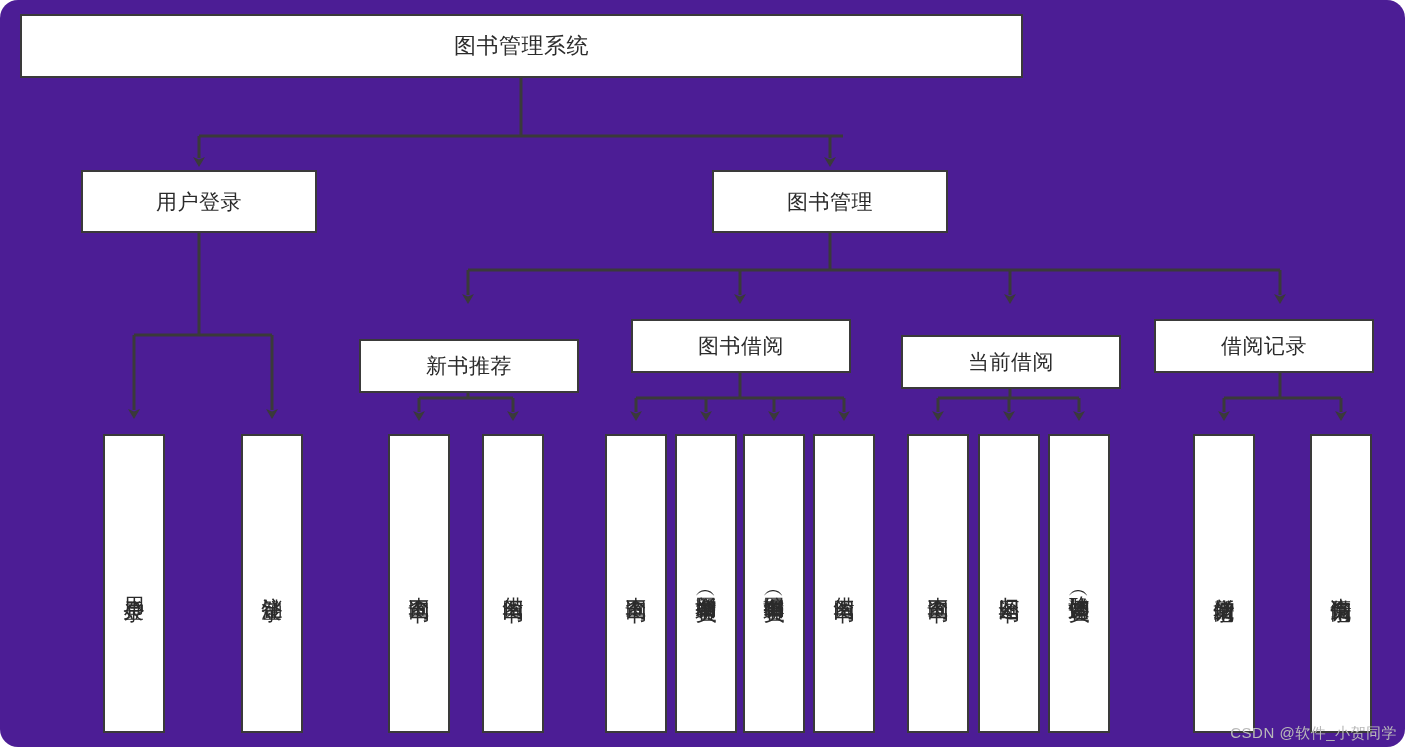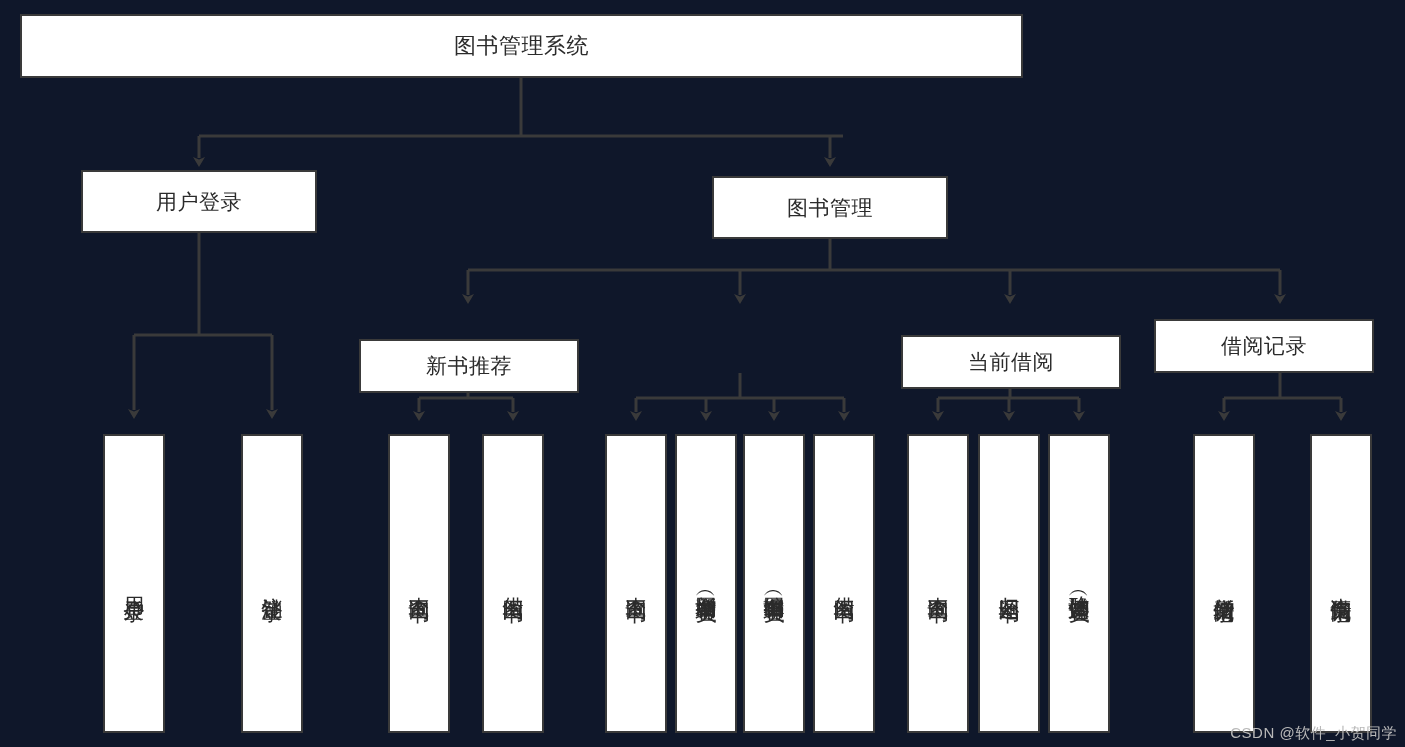--- a/index.html
+++ b/index.html
@@ -8,22 +8,23 @@
     padding: 0;
     background: #ffffff;
   }
   body {
     font-family: "Liberation Sans", "DejaVu Sans", sans-serif;
   }
   #diagram-root {
     position: relative;
     width: 1405px;
     height: 747px;
-    background: #0f172a;
+    background: #4c1d95;
     overflow: hidden;
+    border-radius: 18px;
   }
   #edge-layer {
     position: absolute;
     left: 0;
     top: 0;
     width: 1405px;
     height: 747px;
     pointer-events: none;
   }
   .node {
@@ -136,27 +137,30 @@
     </g>
   </svg>
 
   <div class="node horizontal root" style="left:20px; top:14px; width:1003px; height:64px;">
     <span class="node-label">图书管理系统</span>
   </div>
 
   <div class="node horizontal" style="left:81px; top:170px; width:236px; height:63px;">
     <span class="node-label">用户登录</span>
   </div>
-  <div class="node horizontal" style="left:712px; top:176px; width:236px; height:63px;">
+  <div class="node horizontal" style="left:712px; top:170px; width:236px; height:63px;">
     <span class="node-label">图书管理</span>
   </div>
 
   <div class="node horizontal" style="left:359px; top:319px; width:220px; height:54px;margin-top:20px;">
     <span class="node-label">新书推荐</span>
   </div>
+  <div class="node horizontal" style="left:631px; top:319px; width:220px; height:54px;">
+    <span class="node-label">图书借阅</span>
+  </div>
   <div class="node horizontal" style="left:901px; top:319px; width:220px; height:54px;margin-top:16px;">
     <span class="node-label">当前借阅</span>
   </div>
   <div class="node horizontal" style="left:1154px; top:319px; width:220px; height:54px;">
     <span class="node-label">借阅记录</span>
   </div>
 
   <div class="node vertical" style="left:103px; top:434px; width:62px; height:299px;">
     <span class="node-label">用户登录</span>
   </div>

